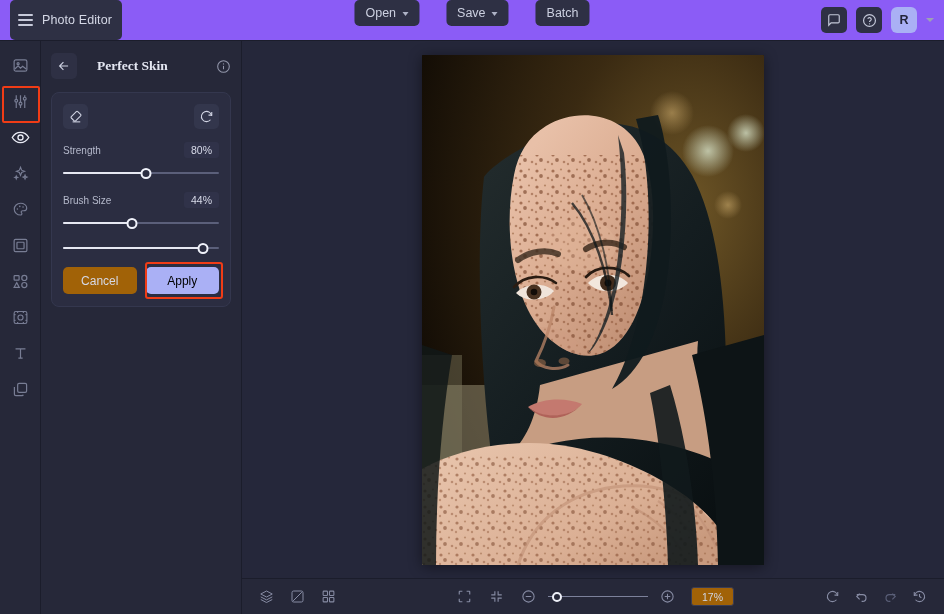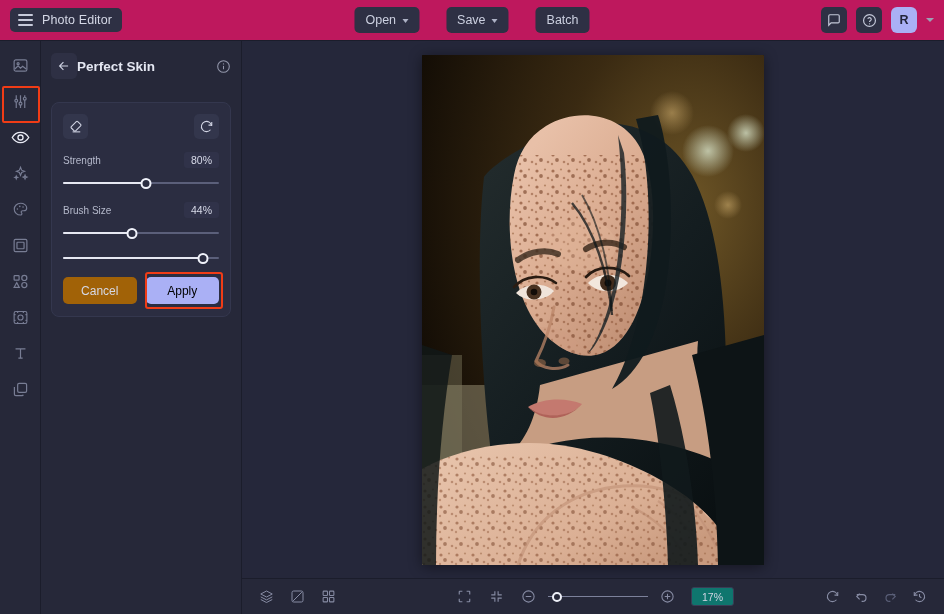--- a/index.html
+++ b/index.html
@@ -7,22 +7,22 @@
     width: 944px; height: 614px;
     background: #1e2030;
     font-family: "Liberation Sans", sans-serif;
     overflow: hidden;
   }
   .app { position: relative; width: 944px; height: 614px; display: flex; flex-direction: column; }
 
   
   .topbar {
     height: 41px; min-height: 41px;
-    background: #be185d;
-    display: flex; align-items: center;
+    background: #8b5cf6;
+    display: flex; 
     border-bottom: 1px solid #1b1d2b;
     position: relative;
     padding: 0 10px;
   }
   .brand {
     display: flex; align-items: center; gap: 9px;
     padding: 5px 10px 5px 8px; border-radius: 5px;
     background: #2e3044; cursor: pointer;
   }
   .hamburger { width: 15px; height: 12px; display: flex; flex-direction: column; justify-content: space-between; }
@@ -80,21 +80,21 @@
   }
 
   
   .panel {
     width: 201px; min-width: 201px;
     background: #262839; border-right: 1px solid #1b1d2b;
     display: flex; flex-direction: column;
     padding: 10px 10px 0 10px;
     position: relative;
   }
-  .panel-head { display: flex; align-items: center; gap: 0; height: 30px; margin-bottom: 21px; }
+  .panel-head { display: flex; align-items: center; gap: 20px; height: 30px; margin-bottom: 11px; font-family: Liberation Serif, serif; }
   .backbtn {
     width: 26px; height: 26px; border-radius: 5px; background: #2e3044;
     display: flex; align-items: center; justify-content: center; cursor: pointer; color: #ccd0e0;
   }
   .panel-title { color: #e4e7f2; font-size: 13.5px; font-weight: bold; flex: 1; }
   .infobtn { color: #9397ab; cursor: pointer; display: flex; align-items: center; }
 
   .card {
     background: #2b2d41; border: 1px solid #34374e; border-radius: 8px;
     padding: 11px 11px 12px 11px;
@@ -170,21 +170,21 @@
     position: absolute; left: 50%; transform: translateX(-50%);
     display: flex; align-items: center; gap: 7px;
   }
   .zoomslider { position: relative; width: 100px; height: 12px; display: flex; align-items: center; cursor: pointer; }
   .zoomtrack { position: absolute; left: 0; right: 0; height: 1.6px; background: #7c819b; }
   .zoomknob {
     position: absolute; width: 10px; height: 10px; border-radius: 50%;
     background: #262839; border: 2px solid #eef0f8; transform: translateX(-50%);
   }
   .zoomval {
-    color: #d0d4e3; font-size: 10.5px; background: #0f766e;
+    color: #d0d4e3; font-size: 10.5px; background: #a16207;
     border: 1px solid #3a3d55; border-radius: 3px; padding: 2.5px 10px; margin-left: 4px;
   }
   .bright { margin-left: auto; display: flex; align-items: center; gap: 4px; }
 </style>
 </head>
 <body>
 
 <div class="app">
 
   <div class="topbar">

